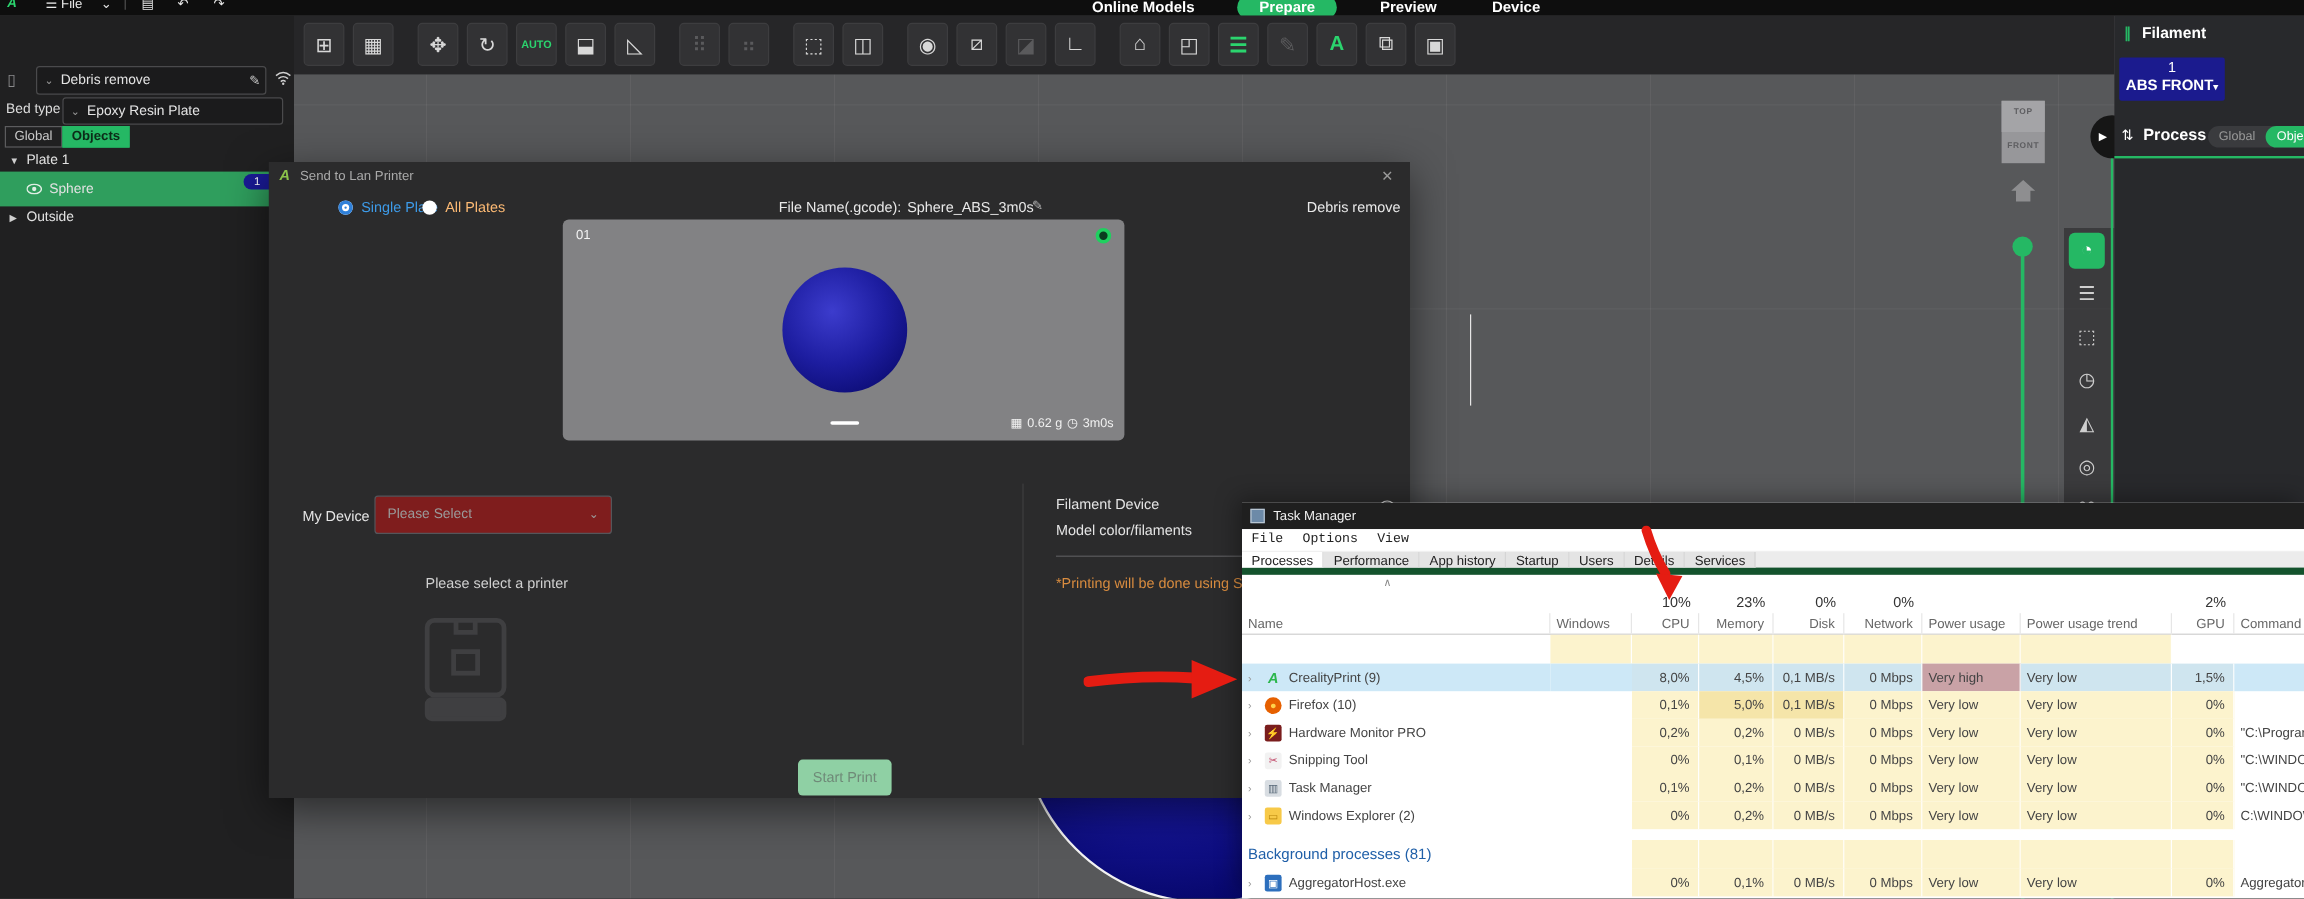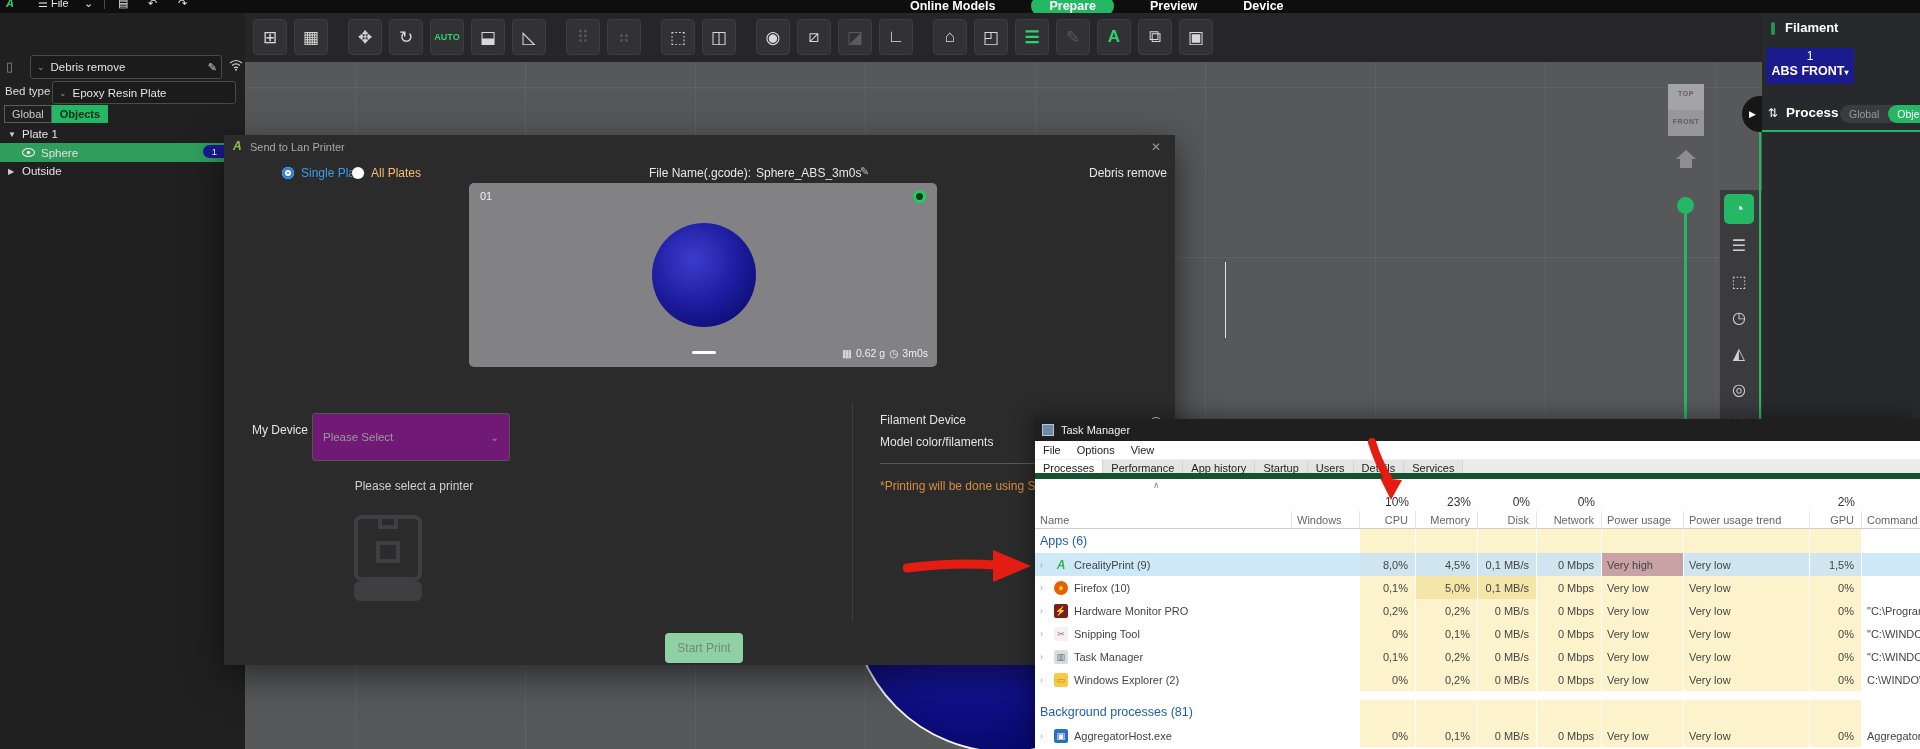--- a/index.html
+++ b/index.html
@@ -63,21 +63,21 @@
   #profile-select { left:30px; top:42px; width:192px; height:24px; }
   #profile-edit { position:absolute; right:4px; color:#cfcfcf; font-size:11px; }
   #wifi-icon { position:absolute; left:229px; top:46px; }
   #bed-label { position:absolute; left:5px; top:72px; font-size:11.5px; color:#ddd; }
   #bed-select { left:52px; top:68px; width:184px; height:23px; }
   #sb-tabs { position:absolute; left:4px; top:92px; display:flex; }
   .sb-tab { font-size:11px; padding:2px 7px; border:1px solid #5c5c5e; color:#c9c9c9; }
   .sb-tab.active { background:#25b864; border-color:#25b864; color:#0c2b18; font-weight:bold; }
   #tree { position:absolute; left:0; top:112px; width:245px; }
   .tree-row { position:relative; height:18px; display:flex; align-items:center; gap:6px; padding-left:8px; font-size:11.5px; color:#e2e2e2; }
-  .tree-row.selected { background:#2f9e5d; height:19px; }
+  .tree-row.selected { background:#2f9e5d; height:29px; }
   .tree-caret { font-size:8px; color:#cfcfcf; width:8px; }
   .tree-badge { position:absolute; right:20px; top:2px; background:#1a1a96; color:#fff; font-size:9.5px;
       border-radius:8px 0 0 8px; padding:1px 8px 1px 9px; }
 
   
   #rpanel { position:absolute; left:1762px; top:13px; width:158px; height:736px; background:#28292c; z-index:3; color:#e8e8e8; }
   #rp-green-edge { position:absolute; left:-3px; top:119px; width:2px; height:620px; background:#25b864; }
   #fil-head { position:absolute; left:8px; top:7px; display:flex; gap:8px; align-items:center; }
   #fil-icon { color:#25b864; font-weight:bold; font-size:12px; letter-spacing:1px; }
   #fil-title { font-size:13px; font-weight:bold; color:#fff; }
@@ -117,42 +117,42 @@
   #preview { position:absolute; left:245px; top:48px; width:468px; height:184px; background:#828284; border-radius:5px; }
   #pv-num { position:absolute; left:11px; top:7px; color:#f2f2f2; font-size:11px; }
   #pv-check { position:absolute; right:11px; top:7px; width:13px; height:13px; border-radius:50%; border:3px solid #1fd05f; background:#0b3b20; }
   #pv-sphere { position:absolute; left:183px; top:40px; width:104px; height:104px; border-radius:50%;
       background:radial-gradient(circle at 40% 35%, #3c3ccd, #1d1da0 48%, #0b0b72 85%); }
   #pv-dash { position:absolute; left:223px; bottom:13px; width:24px; height:3px; background:#fff; border-radius:2px; }
   #pv-stats { position:absolute; right:9px; bottom:8px; color:#f0f0f0; font-size:10.5px; display:flex; gap:4px; align-items:center; }
 
   #dlg-vdiv { position:absolute; left:628px; top:268px; width:1px; height:218px; background:#3e3e40; }
   #mydev-label { position:absolute; left:28px; top:288px; font-size:12px; color:#e4e4e4; }
-  #mydev-select { position:absolute; left:88px; top:278px; width:198px; height:48px; background:#701a75; border:1px solid #55555a;
+  #mydev-select { position:absolute; left:88px; top:278px; width:198px; height:32px; background:#7f1d1d; border:1px solid #55555a;
       border-radius:3px; display:flex; align-items:center; justify-content:space-between; padding:0 10px; }
   #mydev-select .ph { color:#9a9a9a; font-size:11.5px; }
   #mydev-select .caret { color:#9a9a9a; font-size:10px; }
   #no-printer { position:absolute; left:60px; top:344px; width:260px; text-align:center; font-size:12px; color:#d0d0d0; }
   #ghost-printer { position:absolute; left:128px; top:378px; }
   #fd-title { position:absolute; left:656px; top:278px; font-size:12px; color:#e4e4e4; }
   #fd-sub { position:absolute; left:656px; top:300px; font-size:12px; color:#e4e4e4; }
   #fd-info { position:absolute; left:925px; top:282px; width:14px; height:14px; border:1px solid #cfcfcf; border-radius:50%;
       color:#cfcfcf; font-size:9px; display:flex; align-items:center; justify-content:center; }
   #fd-div { position:absolute; left:656px; top:328px; width:282px; height:1px; background:#5a5a5c; }
   #fd-warning { position:absolute; left:656px; top:344px; font-size:12px; color:#d98c3f; }
   #start-btn { position:absolute; left:441px; top:498px; width:78px; height:30px; background:#8fd0a4; border:none; border-radius:4px;
       color:#6f8a78; font-size:12px; }
 
   
   #tm { position:absolute; left:1035px; top:419px; width:885px; height:330px; background:#fff; z-index:8; overflow:hidden;
       box-shadow:-4px -4px 18px rgba(0,0,0,.35); font-size:11px; color:#444; }
   #tm-titlebar { height:22px; background:#1f1f1f; color:#f0f0f0; display:flex; align-items:center; gap:7px; padding-left:7px; font-size:11px; }
   #tm-titleicon { width:12px; height:12px; background:#6d8aa8; border:1px solid #b9c6d2; }
   #tm-menubar { height:19px; background:#fff; display:flex; align-items:center; gap:0; border-bottom:1px solid #f0f0f0; }
-  .tm-menu-item { padding:0 8px; color:#222; }
+  .tm-menu-item { padding:0 8px; color:#222;font-family:Liberation Mono, monospace; }
   #tm-tabs { height:19px; background:#ececec; display:flex; border-bottom:6px solid #14532d; }
   .tm-tab { padding:2px 8px 0 8px; color:#222; border-right:1px solid #d5d5d5; background:#e4e4e4; white-space:nowrap; }
   .tm-tab.active { background:#fff; font-weight:normal; }
   #tm-sortrow { height:14px; position:relative; }
   #tm-sort { position:absolute; left:118px; top:1px; color:#888; font-size:9px; }
   .tm-grid { display:grid; grid-template-columns:257px 68px 56px 62px 59px 65px 82px 126px 52px 150px; width:982px; }
   .tm-cell { height:100%; display:flex; align-items:center; overflow:hidden; white-space:nowrap; }
   .al-r { justify-content:flex-end; padding-right:7px; }
   .al-l { justify-content:flex-start; padding-left:5px; }
   #tm-totals { height:18px; }
@@ -421,21 +421,20 @@
         <div class="tm-cell al-r">Memory</div>
         <div class="tm-cell al-r">Disk</div>
         <div class="tm-cell al-r">Network</div>
         <div class="tm-cell al-l">Power usage</div>
         <div class="tm-cell al-l">Power usage trend</div>
         <div class="tm-cell al-r">GPU</div>
         <div class="tm-cell al-l">Command line</div>
       </div>
     <div id="tm-body">
         <div class="tm-grid grp-row">
-          <div class="tm-cell al-l grp-label">Apps (6)</div>
           <div class="tm-cell al-l"></div>
           <div class="tm-cell al-r heat"></div>
           <div class="tm-cell al-r heat"></div>
           <div class="tm-cell al-r heat"></div>
           <div class="tm-cell al-r heat"></div>
           <div class="tm-cell al-l heat"></div>
           <div class="tm-cell al-l heat"></div>
           <div class="tm-cell al-r heat"></div>
           <div class="tm-cell al-l"></div>
         </div>

